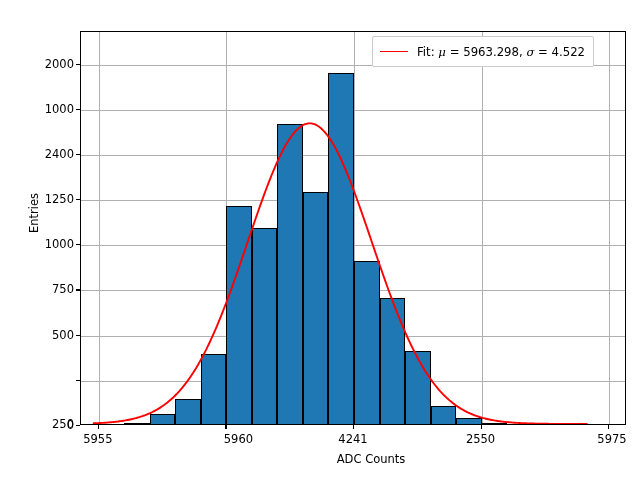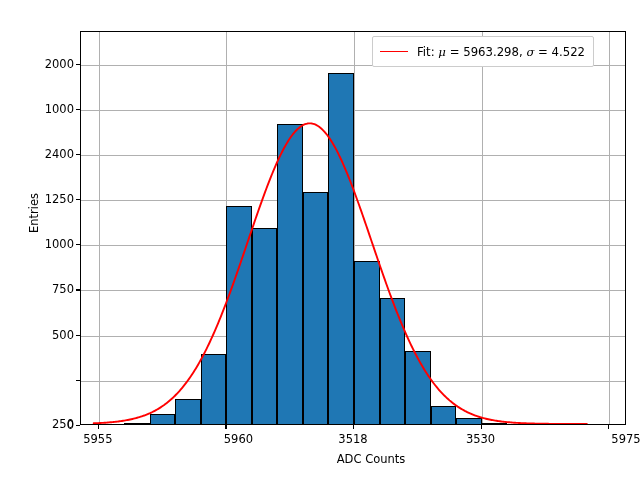--- a/index.html
+++ b/index.html
@@ -201,25 +201,25 @@
       <div class="ytick-label" style="top: 153.899px;">2400</div>
       <div class="ytick-mark" style="top: 108.716px;"></div>
       <div class="ytick-label" style="top: 108.716px;">1000</div>
       <div class="ytick-mark" style="top: 63.5321px;"></div>
       <div class="ytick-label" style="top: 63.5321px;">2000</div>
       <div class="xtick-mark" style="left: 97.8598px;"></div>
       <div class="xtick-label" style="left: 97.8598px;">5955</div>
       <div class="xtick-mark" style="left: 225.43px;"></div>
       <div class="xtick-label" style="left: 225.43px; margin-left: 13px;">5960</div>
       <div class="xtick-mark" style="left: 353px;"></div>
-      <div class="xtick-label" style="left: 353px;">3518</div>
+      <div class="xtick-label" style="left: 353px;">4241</div>
       <div class="xtick-mark" style="left: 480.57px;"></div>
-      <div class="xtick-label" style="left: 480.57px;">3530</div>
+      <div class="xtick-label" style="left: 480.57px;">2550</div>
       <div class="xtick-mark" style="left: 608.14px;"></div>
-      <div class="xtick-label" style="left: 626px;">5975</div>
+      <div class="xtick-label" style="left: 612px;">5975</div>
     </div>
 
   <div id="xlabel">ADC Counts</div>
   <div id="ylabel">Entries</div>
 
   <div id="legend">
     <div class="legend-row">
       <span class="legend-swatch-line"></span>
       <span class="legend-label"><span>Fit: </span><span class="mathit">μ</span><span> = 5963.298, </span><span class="mathit">σ</span><span> = 4.522</span></span>
     </div>

